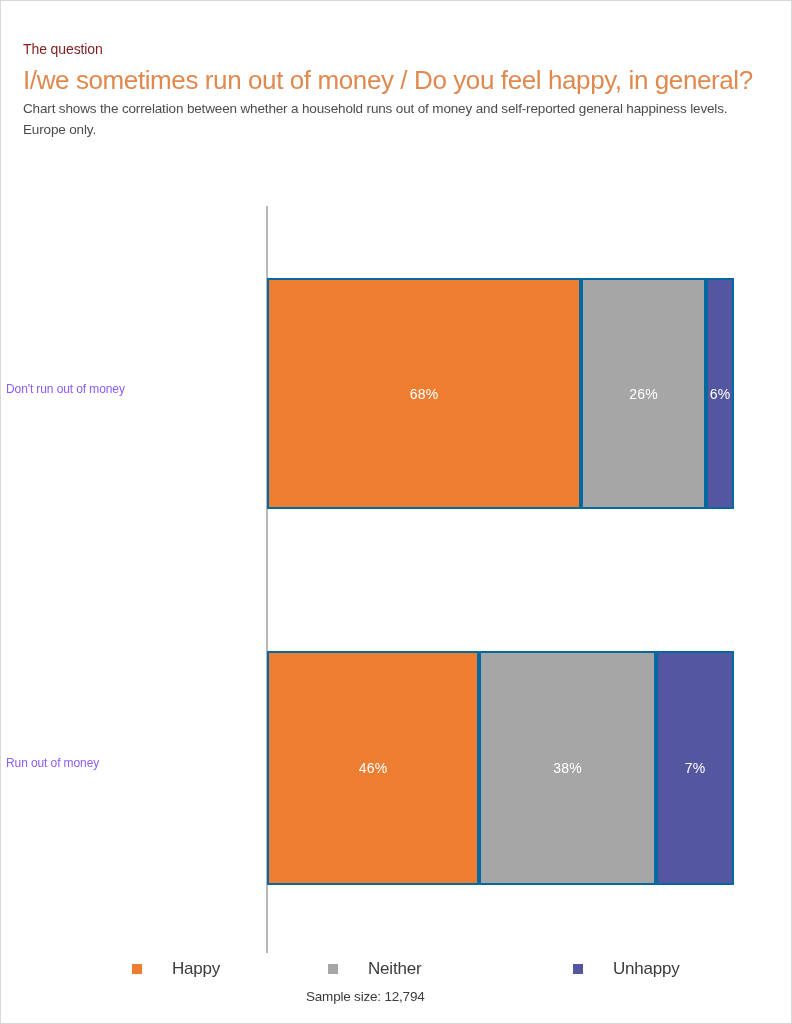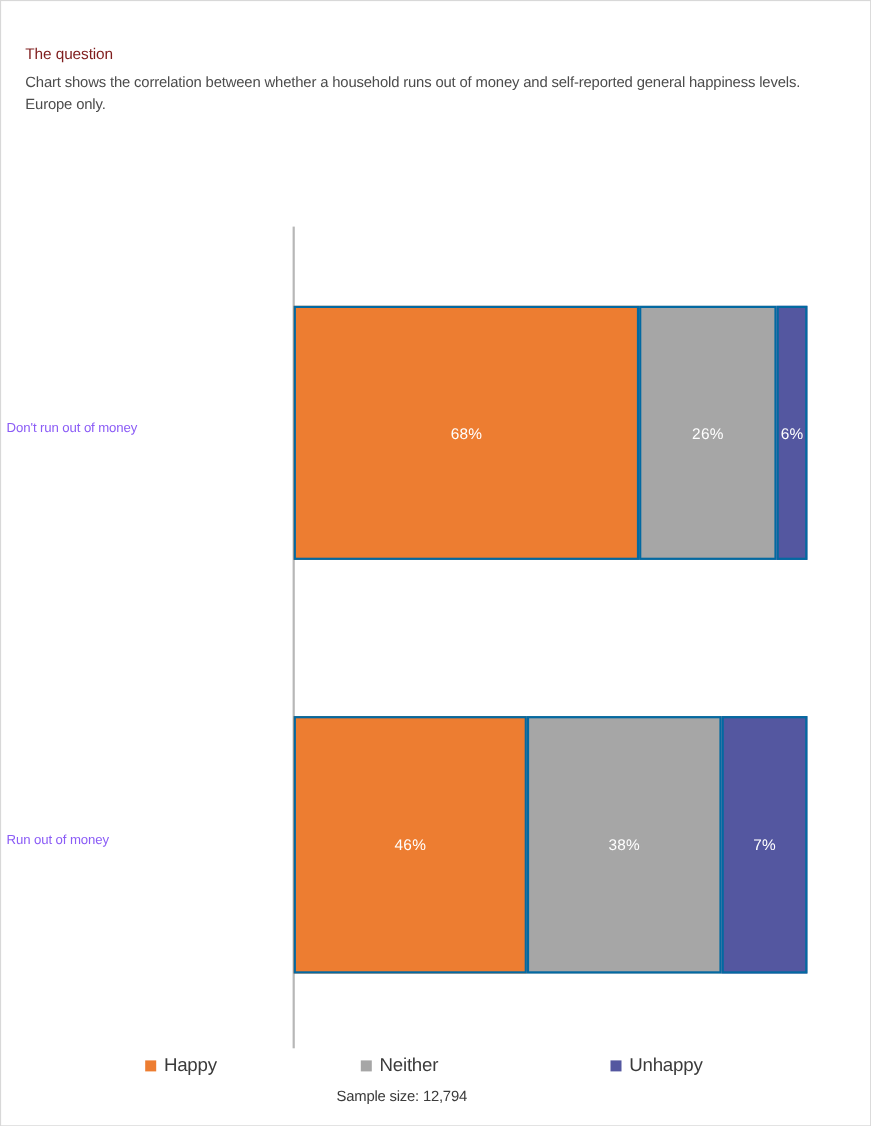--- a/index.html
+++ b/index.html
@@ -125,42 +125,44 @@
   .legend-swatch {
     width: 10px;
     height: 10px;
     flex: none;
     display: inline-block;
   }
   .legend-text {
     font-size: 17px;
     color: #3b3b3b;
     letter-spacing: -0.2px;
+    margin-left: 23px;
   }
   #legend-0 { left: 131px; top: 0; }
   #legend-1 { left: 327px; top: 0; }
-  #legend-2 { left: 525px; top: 0; padding-left: 29px; }
+  #legend-2 { left: 543px; top: 0; padding-left: 29px; }
 
   #sample-size {
     position: absolute;
     left: 305px;
     top: 988px;
     font-size: 13.5px;
     color: #3b3b3b;
     letter-spacing: -0.2px;
     white-space: nowrap;
   }
 </style>
 </head>
 <body>
 
 <div id="page">
 
   <div id="header">
     <p class="eyebrow">The question</p>
+    <h1 class="chart-title">I/we sometimes run out of money / Do you feel happy, in general?</h1>
     <p class="chart-subtitle">Chart shows the correlation between whether a household runs out of money and self-reported general happiness levels. Europe only.</p>
   </div>
 
   <div id="plot">
     <div class="axis-line"></div>
 
     <div id="cat-wrap-0" class="cat-label" style="top: 381px;">Don't run out of money</div>
 
     <div class="bar-row" id="bar-row-0" style="top: 277px; height: 231px;">
       <div class="seg happy" style="width: 314px;">

